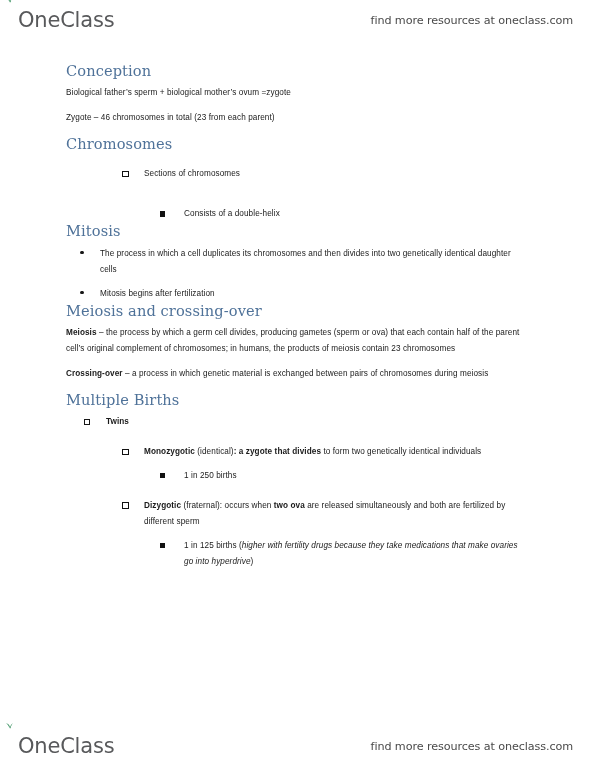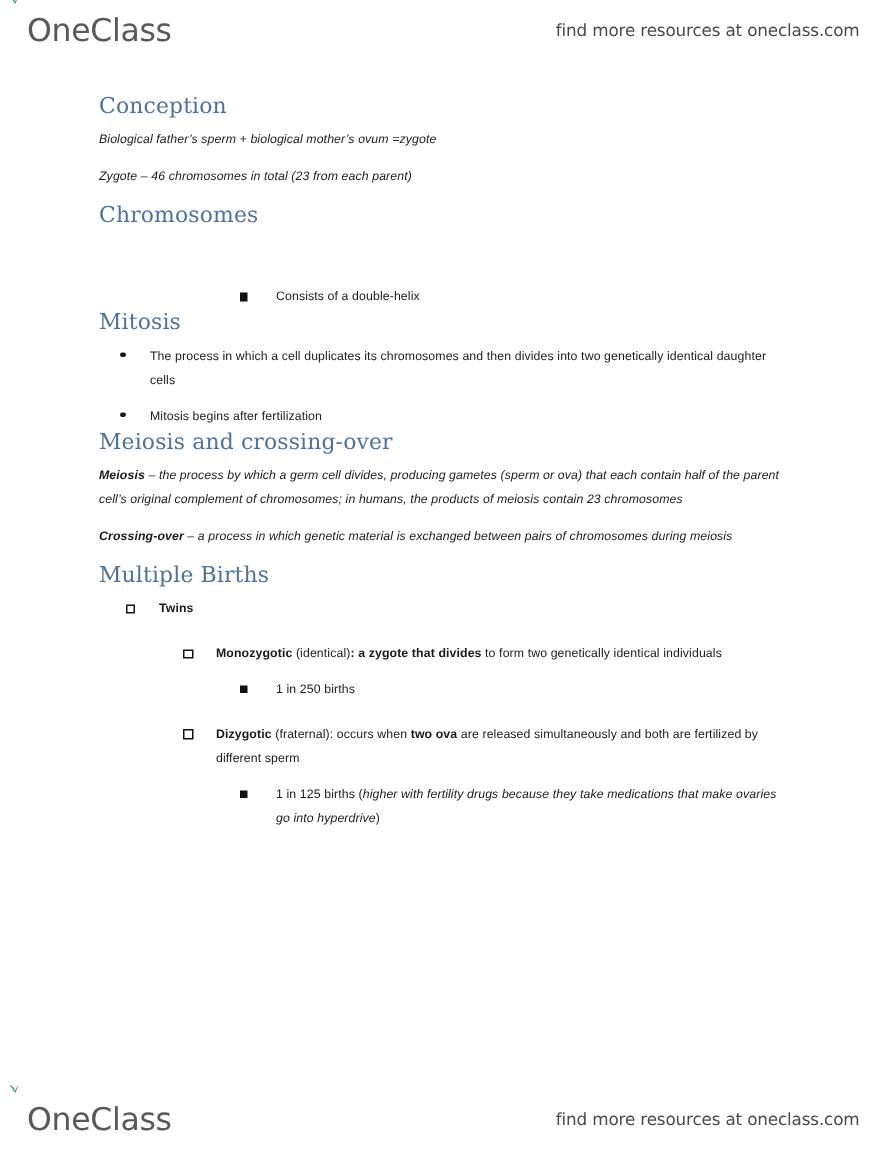--- a/index.html
+++ b/index.html
@@ -81,21 +81,20 @@
     letter-spacing: 0.1px;
   }
   .gap-before { margin-top: 18px; }
 
   p.para {
     font-size: 8.2px;
     line-height: 1.95;
     margin: 0 0 9px 0;
     color: #1a1a1a;
     letter-spacing: 0.08px;
-    font-style: italic;
   }
 
   b, .b { font-weight: 700; }
   i, .i { font-style: italic; }
 
   
   ul.lvl {
     list-style: none;
     margin: 0;
     padding: 0;
@@ -176,20 +175,23 @@
 </div>
 
 <div class="doc">
 
   <h2 class="section-title">Conception</h2>
   <p class="para">Biological father’s sperm + biological mother’s ovum =zygote</p>
   <p class="para">Zygote – 46 chromosomes in total (23 from each parent)</p>
 
   <h2 class="section-title gap-before">Chromosomes</h2>
   <div class="spacer-8"></div>
+  <ul class="lvl l2 list-block">
+    <li>Sections of chromosomes</li>
+  </ul>
   <div class="spacer-8"></div>
   <div class="spacer-8"></div>
   <div class="spacer-8"></div>
   <ul class="lvl l3 list-block">
     <li>Consists of a double-helix</li>
   </ul>
 
   <h2 class="section-title gap-before">Mitosis</h2>
   <ul class="lvl l-round list-block">
     <li>The process in which a cell duplicates its chromosomes and then divides into two genetically identical daughter cells</li>

